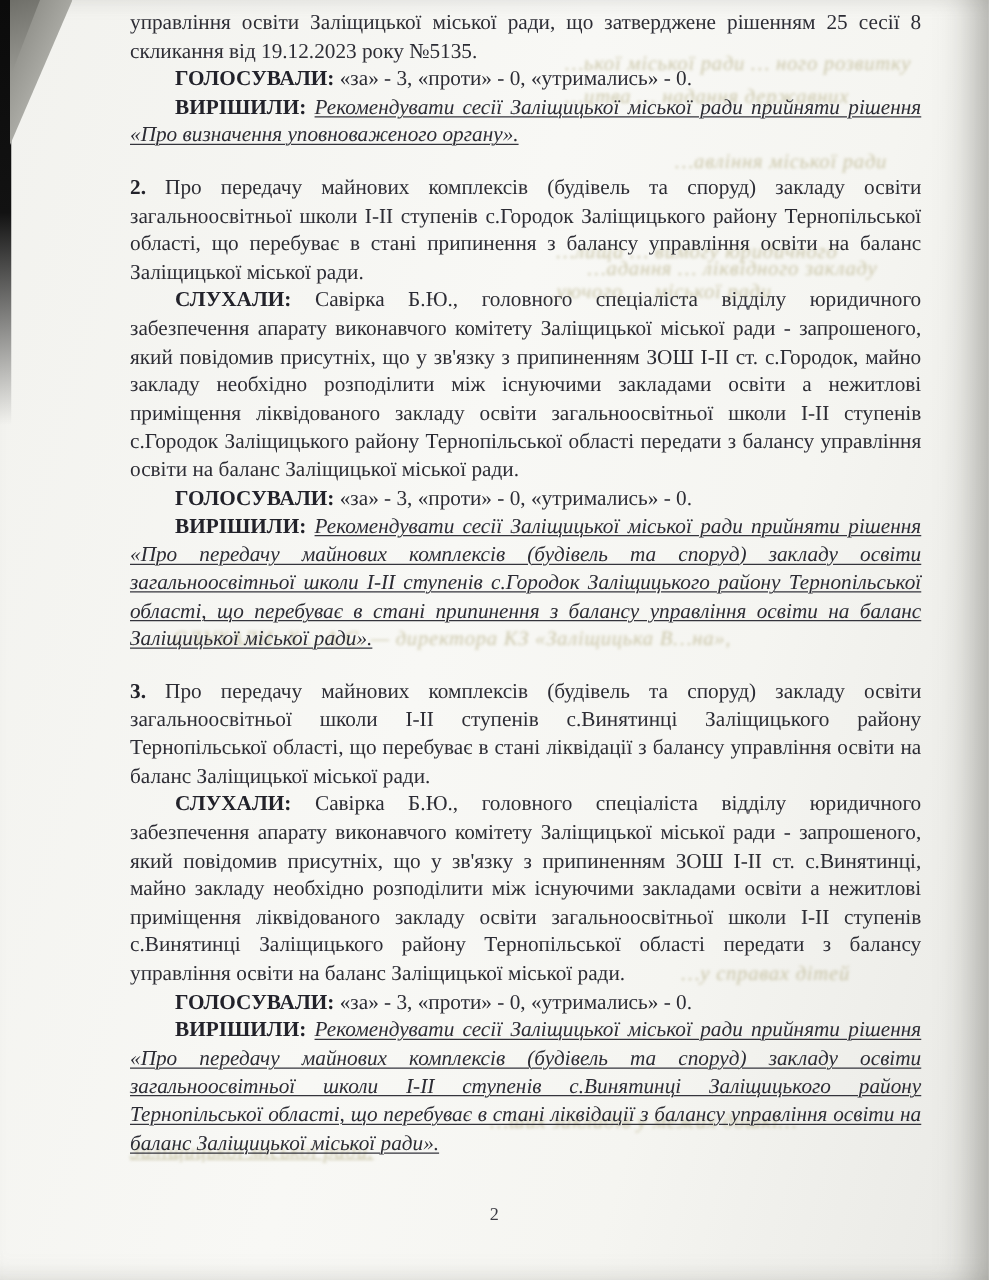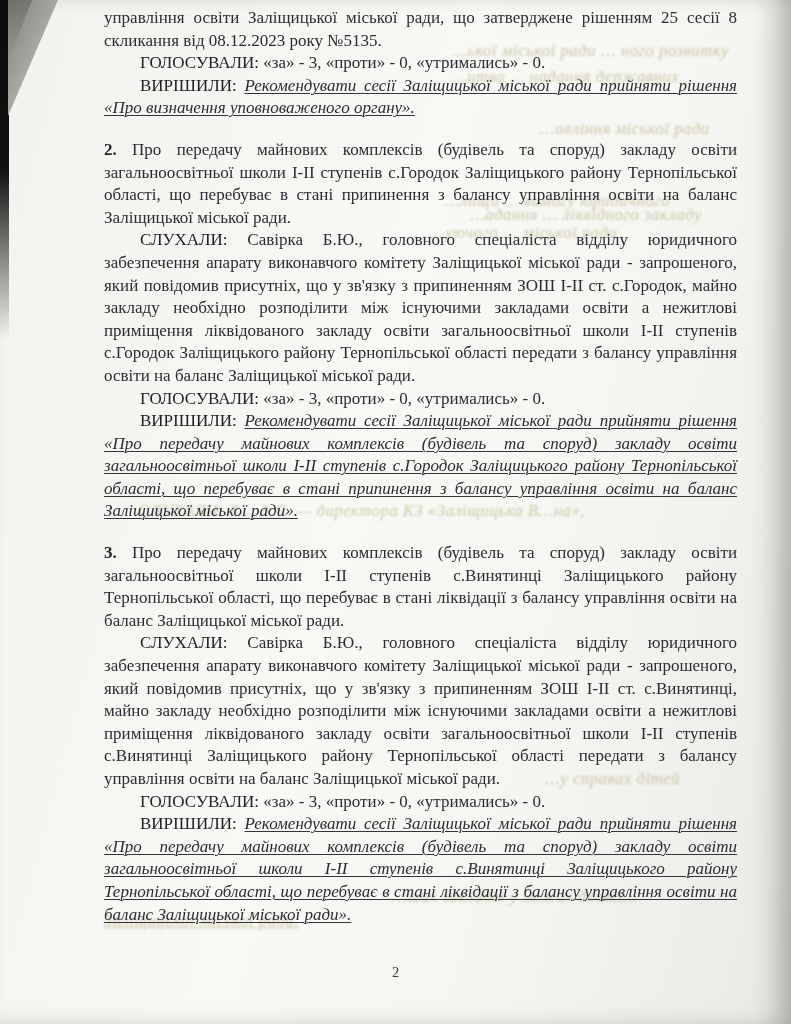--- a/index.html
+++ b/index.html
@@ -30,21 +30,21 @@
     background:linear-gradient(160deg, #6f6f69 0%, #9a9a94 90%);
     clip-path:polygon(0 0, 100% 0, 0 100%);
   }
   
   .content {
     position:absolute; left:104px; top:7px; width:633px; z-index:2;
     color:#2c2c34; font-size:17px; line-height:22.6px; text-align:justify;
   }
   .content p { margin:0; }
   .indent { text-indent:36px; }
-  .label { font-weight:normal; color:#22222a; }
+  .label { font-weight:bold; color:#22222a; }
   .num { font-weight:bold; color:#22222a; }
   .resolved-text {
     font-style:italic;
     text-decoration:underline;
     text-decoration-thickness:1.4px;
     text-decoration-color:#34343c;
     text-underline-offset:2px;
   }
   .section { margin-top:19px; }
   .pagenum {
@@ -76,21 +76,21 @@
   <div class="bleed" style="top:190px; left:445px; width:290px;">…лища … вимогу юридичного</div>
   <div class="bleed" style="top:222px; left:430px; width:305px;">…уючого … міської ради</div>
   <div class="bleed" style="top:204px; left:470px; width:265px;">…адання … ліквідного закладу</div>
   <div class="bleed" style="top:500px; left:138px; width:592px;">СЛУХАЛИ: Х… А.С. — директора КЗ «Заліщицька В…на»,</div>
   <div class="bleed" style="top:768px; left:545px; width:188px;">…у справах дітей</div>
   <div class="bleed" style="top:886px; left:392px; width:342px;">…ших закладів у межах дошкі…</div>
   <div class="bleed u" style="top:910px; left:104px; width:235px;">Заліщицької міської ради.</div>
 
   <div class="content">
 
-    <p>управління освіти Заліщицької міської ради, що затверджене рішенням 25 сесії 8 скликання від 08.12.2023 року №5135.</p>
+    <p>управління освіти Заліщицької міської ради, що затверджене рішенням 25 сесії 8 скликання від 19.12.2023 року №5135.</p>
     <p class="indent">
       <span class="label">ГОЛОСУВАЛИ:</span>
       <span>«за» - 3, «проти» - 0, «утримались» - 0.</span>
     </p>
     <p class="indent">
       <span class="label">ВИРІШИЛИ:</span>
       <span class="resolved-text">Рекомендувати сесії Заліщицької міської ради прийняти рішення «Про визначення уповноваженого органу».</span>
     </p>
 
     <div class="section">

